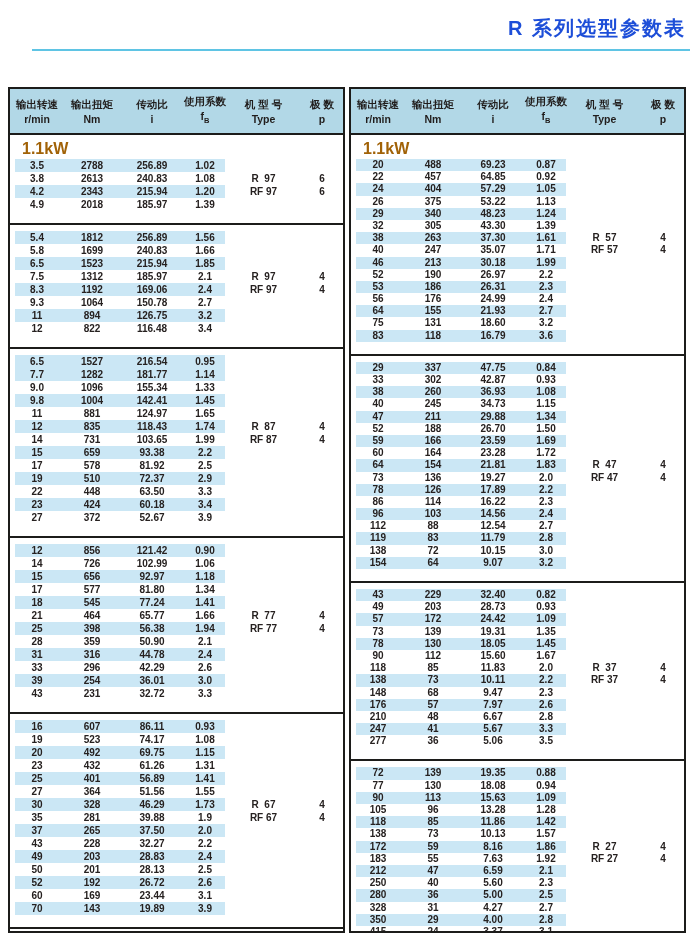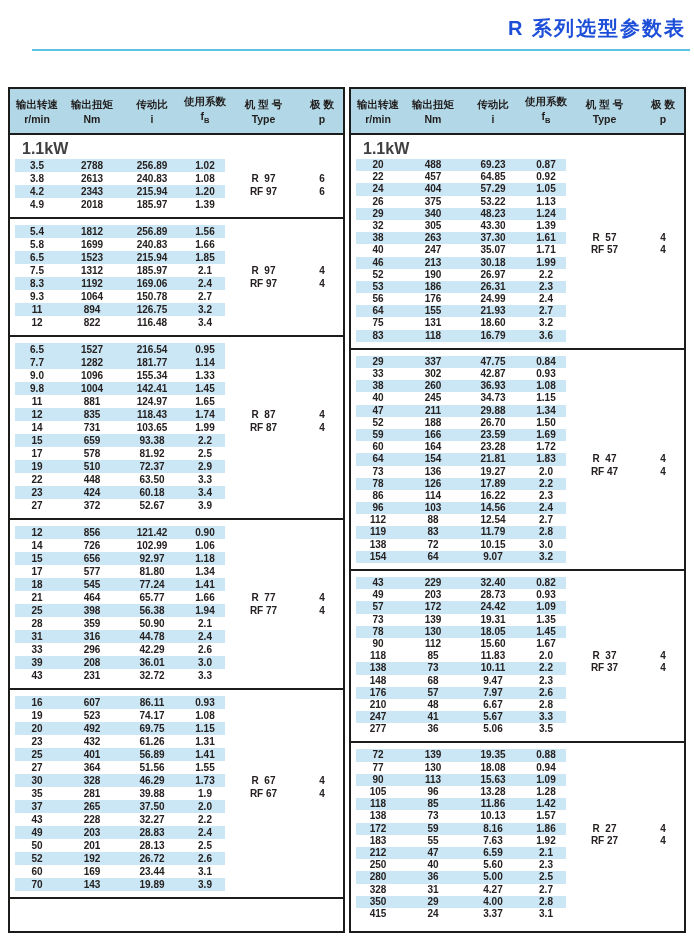--- a/index.html
+++ b/index.html
@@ -19,22 +19,22 @@
   
   .thead{background:#b2d8e7;border-bottom:2px solid #1c1c1a;height:44px;
     display:grid;grid-template-columns:54px 56px 64px 42px 75px 42px;align-items:center;}
   .thead .hc{text-align:center;line-height:15px;padding-top:1px;}
   .thead .l1{font-size:10.5px;font-weight:bold;display:block;white-space:nowrap;}
   .thead .l2{font-size:10.5px;font-weight:bold;display:block;}
   .thead sub{font-size:7.5px;}
 
   
   .tbody{flex:1;display:flex;flex-direction:column;overflow:hidden;}
-  .power-label{font-size:16px;font-weight:bold;padding:5px 0 2px 12px;height:17px;color:#404040;}
-  .section{border-bottom:2px solid #1c1c1a;padding-bottom:6px;}
+  .power-label{font-size:16px;font-weight:bold;padding:5px 0 2px 12px;height:17px;color:#a16207;}
+  .section{border-bottom:2px solid #1c1c1a;padding-bottom:12px;}
   .section + .section{padding-top:6px;}
   .section.no-line{border-bottom:none;}
   .row{position:relative;height:var(--rh);display:grid;
     grid-template-columns:54px 56px 64px 42px 75px 42px;align-items:center;}
   .row.odd::before{content:"";position:absolute;left:5px;top:0;width:210px;height:100%;
     background:#cbe7f5;}
   .row .c{position:relative;text-align:center;font-size:10px;font-weight:bold;
     color:#262120;line-height:var(--rh);white-space:pre;}
   .panel-left .row{--rh:13px;}
   .panel-right .row{--rh:12.2px;}
@@ -362,21 +362,21 @@
             <div class="row">
               <div class="c">33</div>
               <div class="c">296</div>
               <div class="c">42.29</div>
               <div class="c">2.6</div>
               <div class="c"></div>
               <div class="c"></div>
             </div>
             <div class="row odd">
               <div class="c">39</div>
-              <div class="c">208</div>
+              <div class="c">254</div>
               <div class="c">36.01</div>
               <div class="c">3.0</div>
               <div class="c"></div>
               <div class="c"></div>
             </div>
             <div class="row">
               <div class="c">43</div>
               <div class="c">231</div>
               <div class="c">32.72</div>
               <div class="c">3.3</div>

